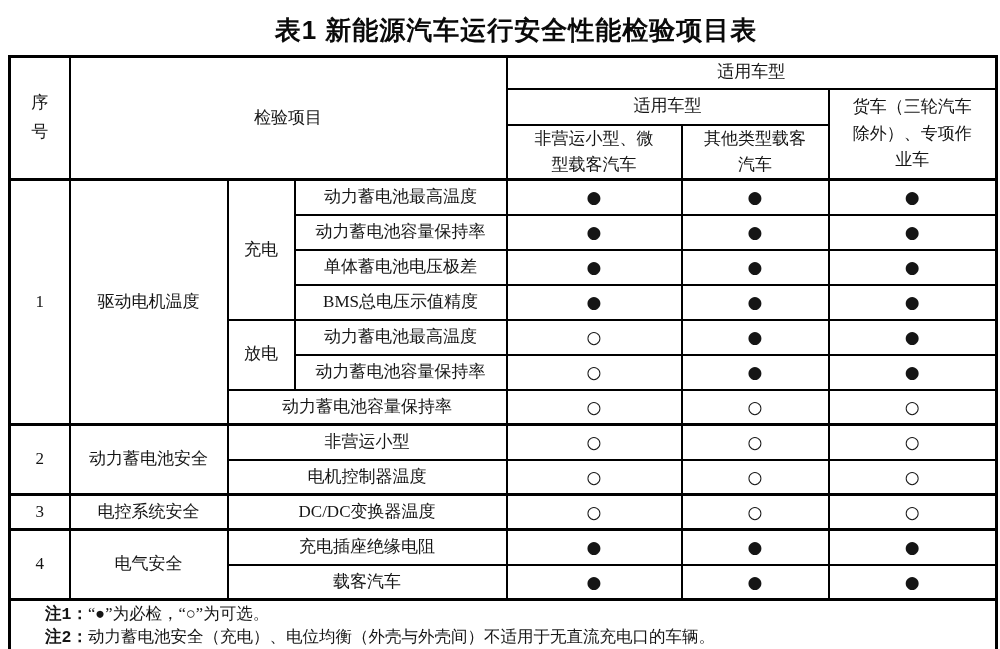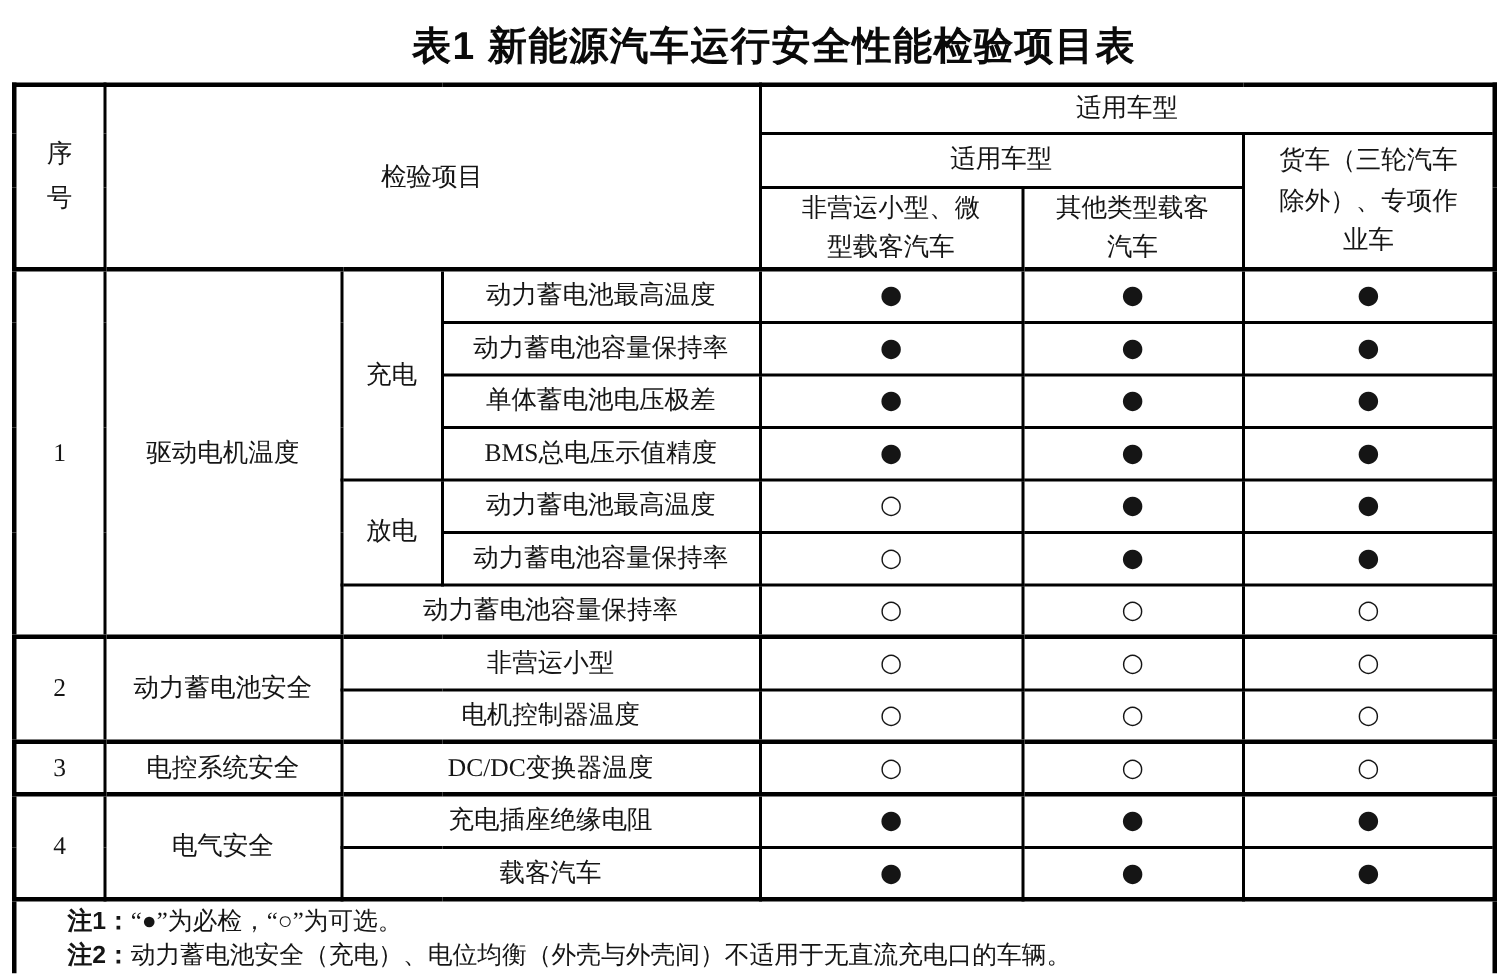--- a/index.html
+++ b/index.html
@@ -16,21 +16,21 @@
   .tbl tr.sec td{border-top:3px solid #000;}
   .hr1{height:32px;}
   .hr2{height:36px;}
   .hr3{height:52px;}
   .br{height:35px;}
   .vtext{display:inline-block;width:1.15em;word-break:break-all;line-height:1.7;}
   .wrap122{display:inline-block;max-width:124px;line-height:1.55;}
   .wrap105{display:inline-block;max-width:106px;line-height:1.55;}
   .mk{font-family:"DejaVu Sans",sans-serif;font-size:15px;color:#000;}
   td.notes{height:45px;text-align:left;padding:2px 6px 2px 34px;font-size:16.5px;line-height:1.32;}
-  .note-label{font-family:Liberation Sans, sans-serif;font-weight:bold;}
+  .note-label{font-family:Liberation Mono, monospace;font-weight:bold;}
 </style>
 </head>
 <body>
 
 <div class="page">
   <div class="title">表1 新能源汽车运行安全性能检验项目表</div>
 
   <table class="tbl">
     <colgroup>
       <col style="width:60px">

